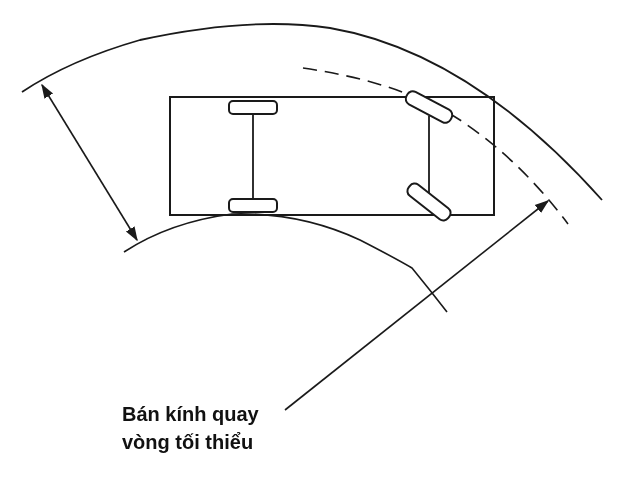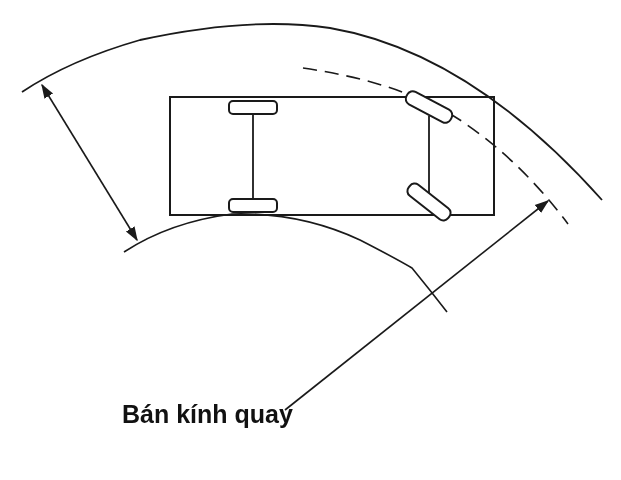--- a/index.html
+++ b/index.html
@@ -3,21 +3,21 @@
   <meta charset="utf-8">
   <style>
     html, body { margin: 0; padding: 0; background: #ffffff; }
     body { width: 621px; height: 480px; position: relative; overflow: hidden; }
     #diagram { position: absolute; left: 0; top: 0; width: 621px; height: 480px; }
     .caption {
       position: absolute;
       left: 122px; top: 400px;
       font-family: "Liberation Sans", sans-serif;
       font-weight: bold;
-      font-size: 25px;
+      font-size: 20px;
       line-height: 28px;
       color: #111111;
     }
     .caption span { display: block; }
   </style>
 </head>
 <body>
 
 <svg id="diagram" viewBox="0 0 621 480" xmlns="http://www.w3.org/2000/svg">
   <defs>
@@ -46,13 +46,14 @@
     <rect x="404" y="195" width="50" height="14" rx="6" transform="rotate(38 429 202)" fill="#ffffff" stroke="#1a1a1a" stroke-width="2"></rect>
   </g>
 
   <line x1="42" y1="85" x2="137" y2="240" stroke="#1a1a1a" stroke-width="1.6" marker-start="url(#arrowhead)" marker-end="url(#arrowhead)"></line>
 
   <line x1="285" y1="410" x2="548" y2="201" stroke="#1a1a1a" stroke-width="1.6" marker-end="url(#arrowhead)"></line>
 </svg>
 
 <div class="caption">
   <span>Bán kính quay</span>
+  <span>vòng tối thiểu</span>
 </div>
 
 </body></html>

